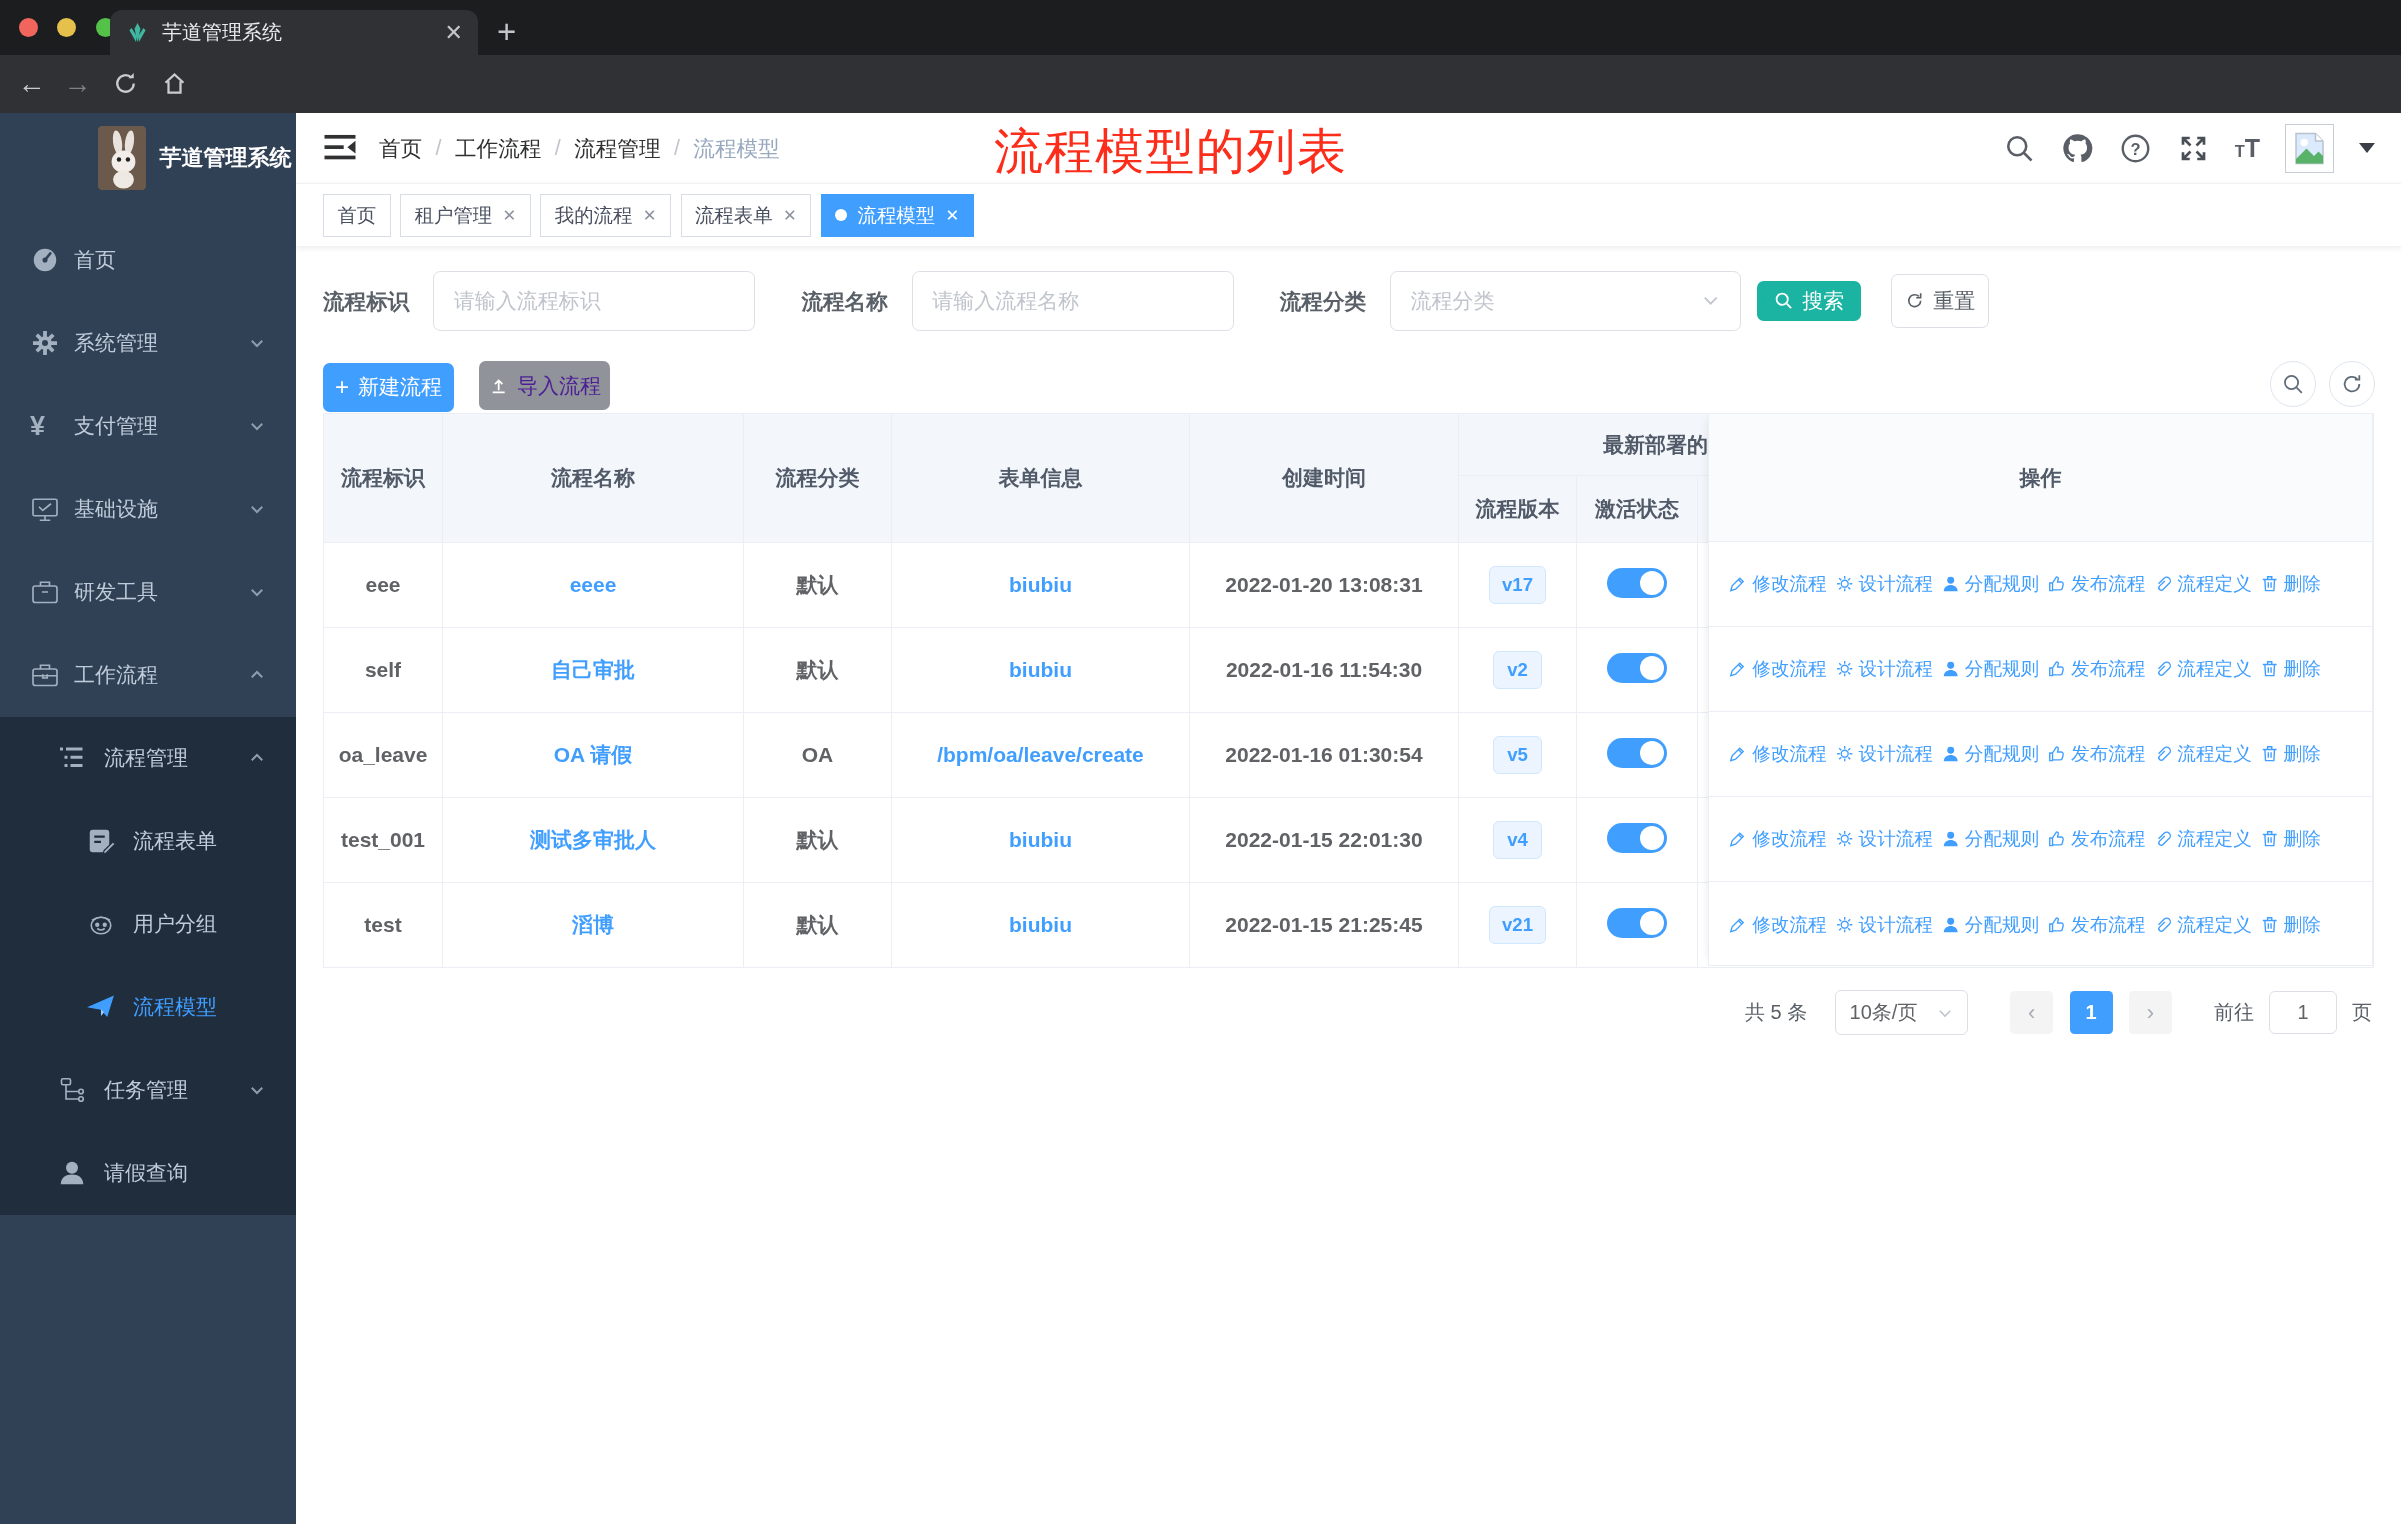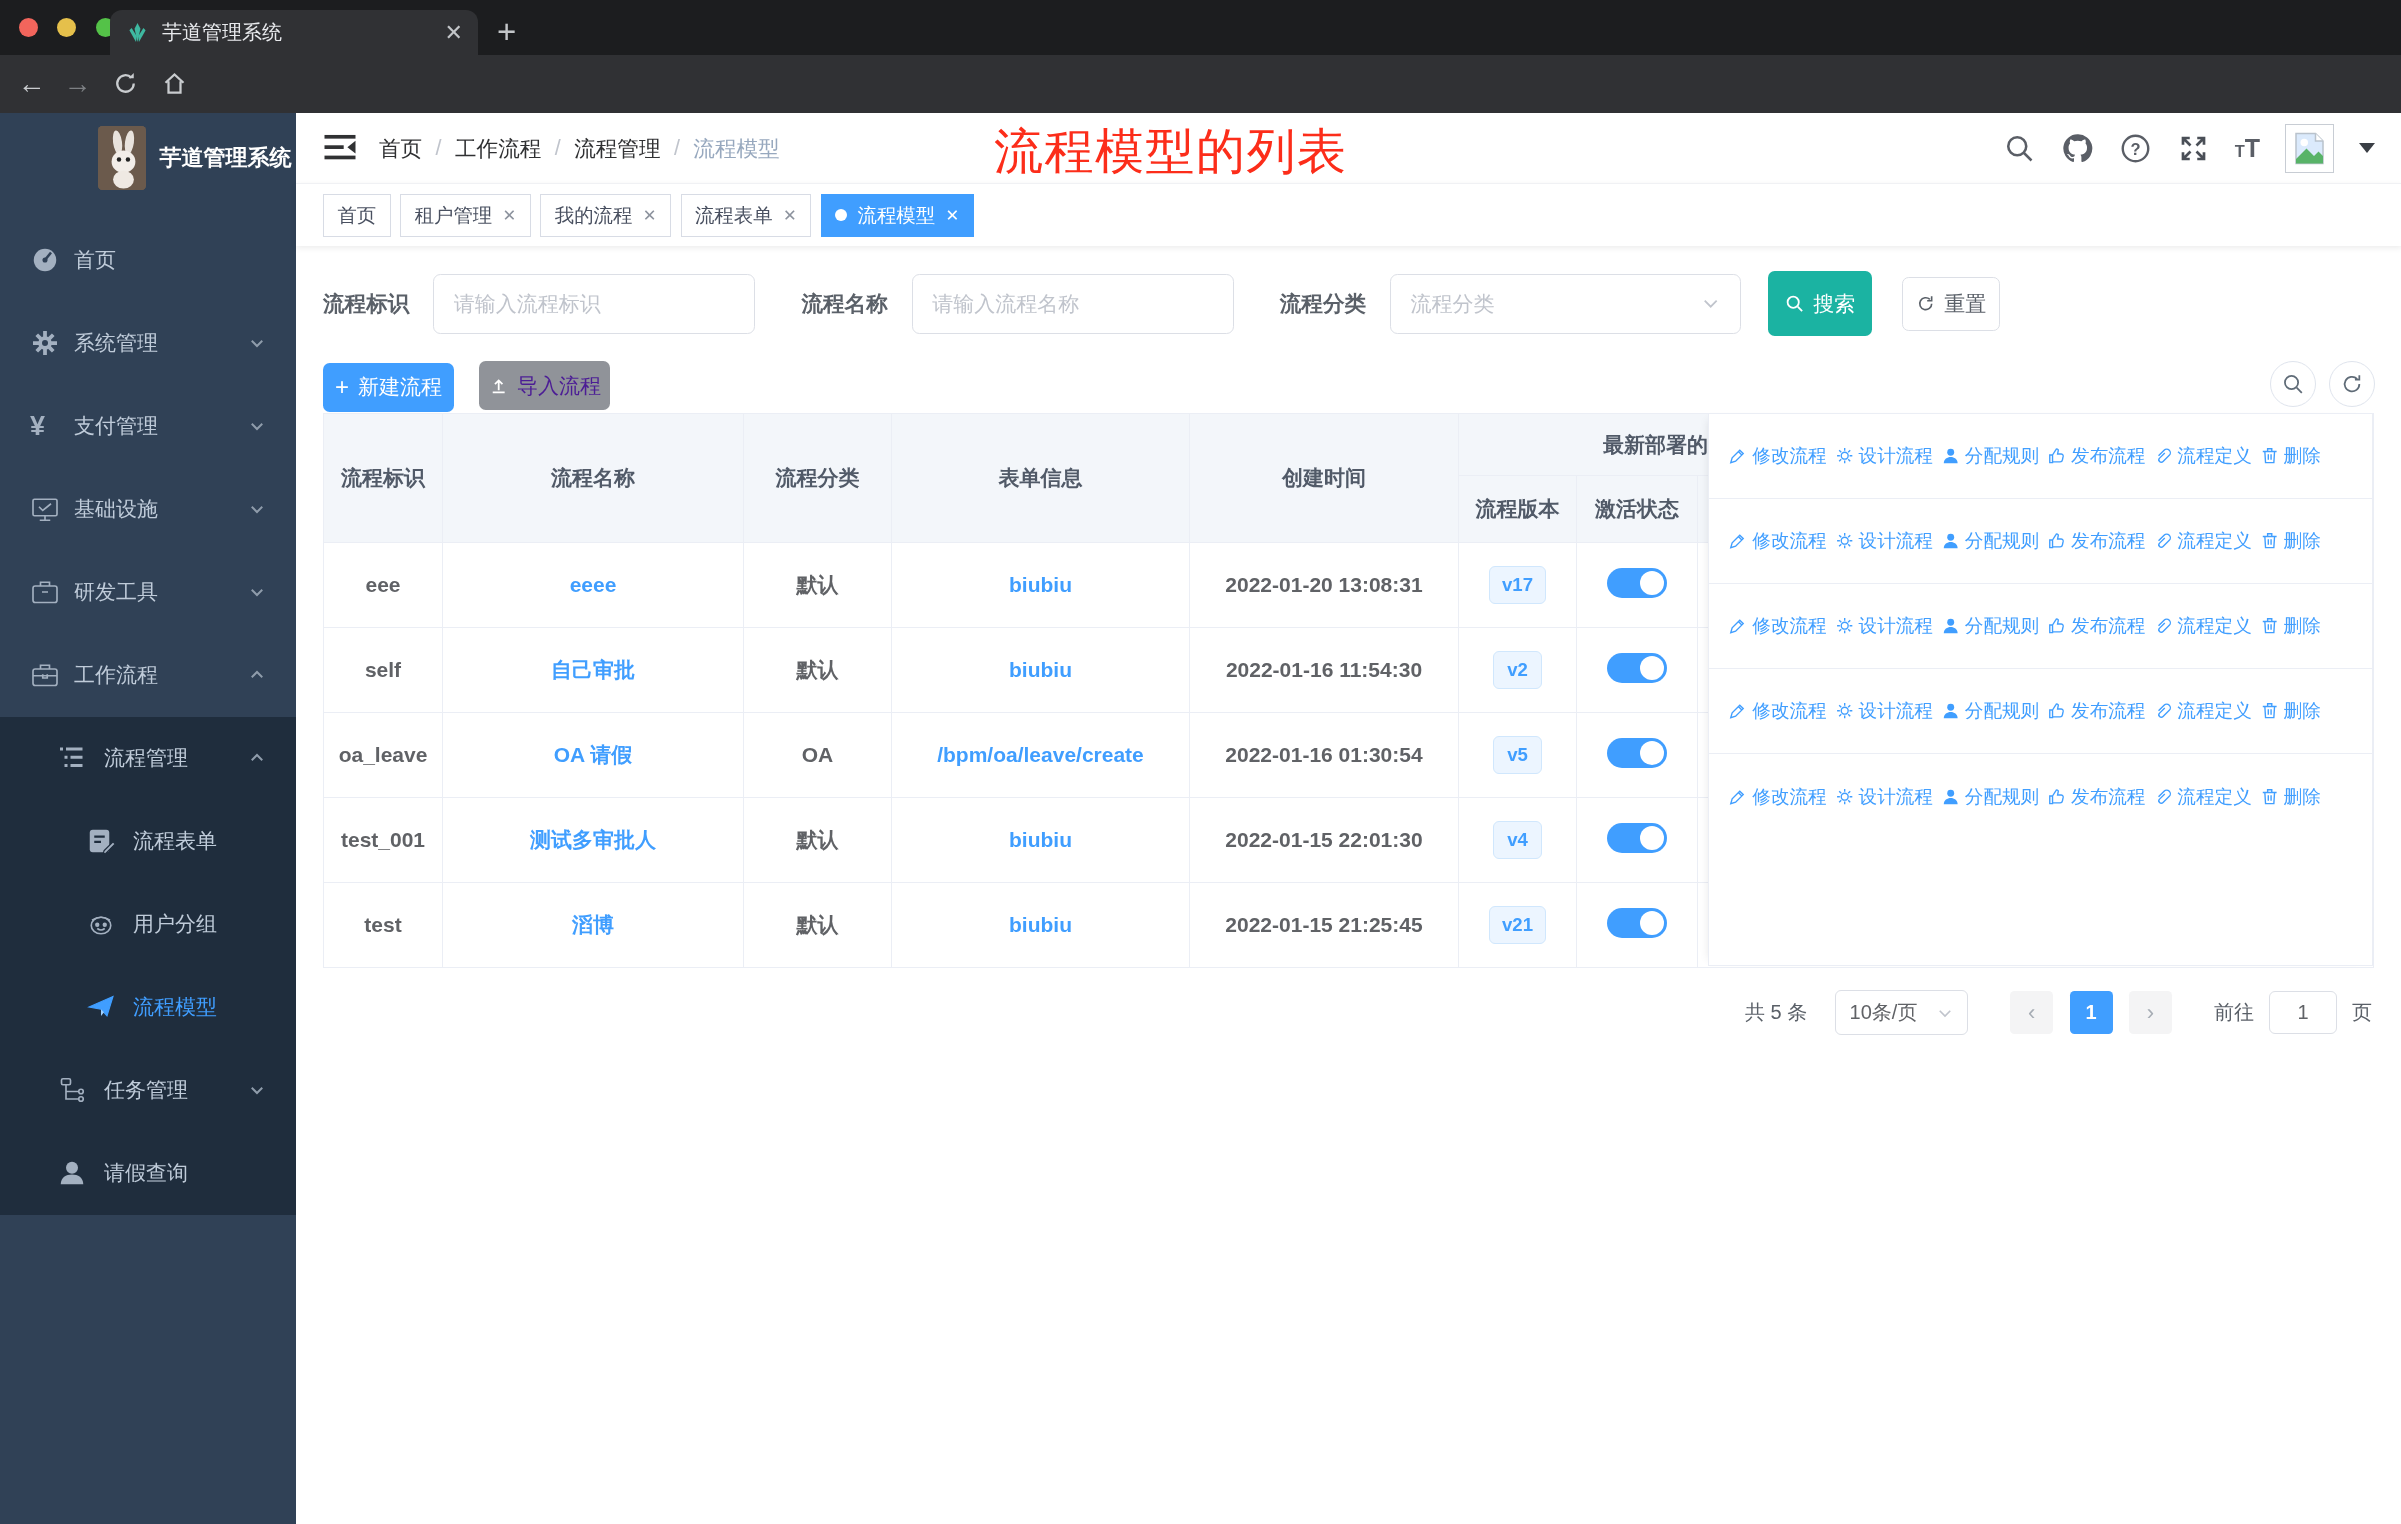--- a/index.html
+++ b/index.html
@@ -84,21 +84,21 @@
   .f-label { font-size:21.6px; font-weight:700; color:#5a6068; margin-right:24px; white-space:nowrap;}
   .f-input { width:322px; height:60px; border:1.5px solid #dcdfe6; border-radius:7.4px; font-size:21px;
              padding:0 19.4px; color:#606266; background:#fff; outline:none;}
   .f-input::placeholder { color:#c0c4cc; }
   .f-gap { width:46px; }
   .f-select { width:351px; height:60px; border:1.5px solid #dcdfe6; border-radius:7.4px; display:flex;
               align-items:center; justify-content:space-between; padding:0 19.4px; }
   .f-select .ph { color:#c0c4cc; font-size:21px; }
   .btn { border:none; border-radius:6.7px; font-size:21px; display:inline-flex; align-items:center;
          justify-content:center; gap:9px; cursor:default;}
-  .btn-search { background:#1bb3a2; color:#fff; width:104px; height:65px; margin-left:27px;}
+  .btn-search { background:#1bb3a2; color:#fff; width:104px; height:40px; margin-left:16px;}
   .btn-reset { background:#fff; color:#5a6068; width:98px; height:54px; border:1.5px solid #dcdfe6; margin-left:30px;}
   .toolbar { position:absolute; left:27px; top:115px; width:2052px; height:52px; }
   .btn-create { background:#409eff; color:#fff; width:131px; height:49px; }
   .btn-import { background:#909399; color:#4c1d95; width:131px; height:49px; margin-left:22px;}
   .tool-right { position:absolute; right:0; top:0; display:flex; gap:13.4px; }
   .circ-btn { width:46px; height:46px; border-radius:50%; border:1.5px solid #dfe4ed; background:#fff;
               display:flex; align-items:center; justify-content:center;}
 
   
   .tbl-wrap { position:absolute; left:27px; top:167px; width:2049px; height:553px; }
@@ -568,20 +568,21 @@
     <td><a class="lnk">biubiu</a></td>
     <td><span>2022-01-15 21:25:45</span></td>
     <td><span class="ver-badge">v21</span></td>
     <td><span class="switch"></span></td>
     <td></td>
   </tr>
 </tbody>
     </table>
 
     <div class="op-col">
+      <div class="op-head">操作</div>
       <div>
   <div class="op-row">
     <a class="act">
       <svg class="blue" width="19.4" height="19.4" viewBox="0 0 28 28">
                 <path d="M4 24l2-7L17 6l5 5L11 22l-7 2zM15 8l5 5"></path>
               </svg>
       <span>修改流程</span>
             </a>
     <a class="act">
       <svg class="blue" width="19.4" height="19.4" viewBox="0 0 28 28">

